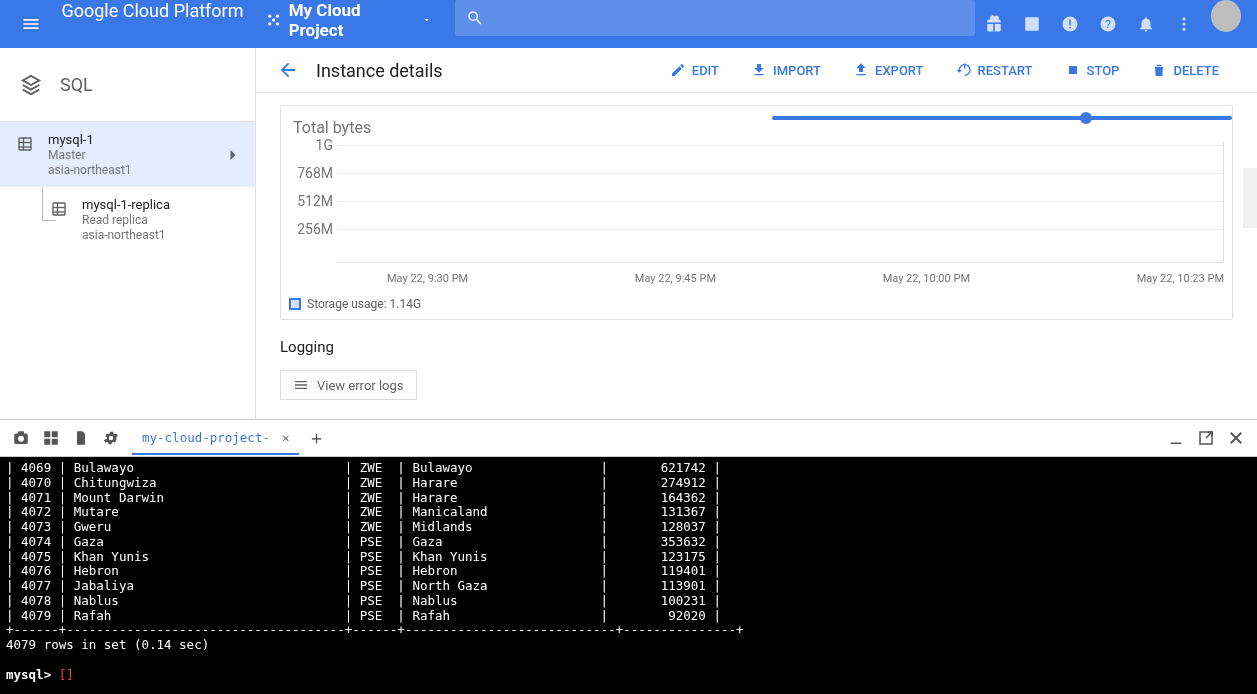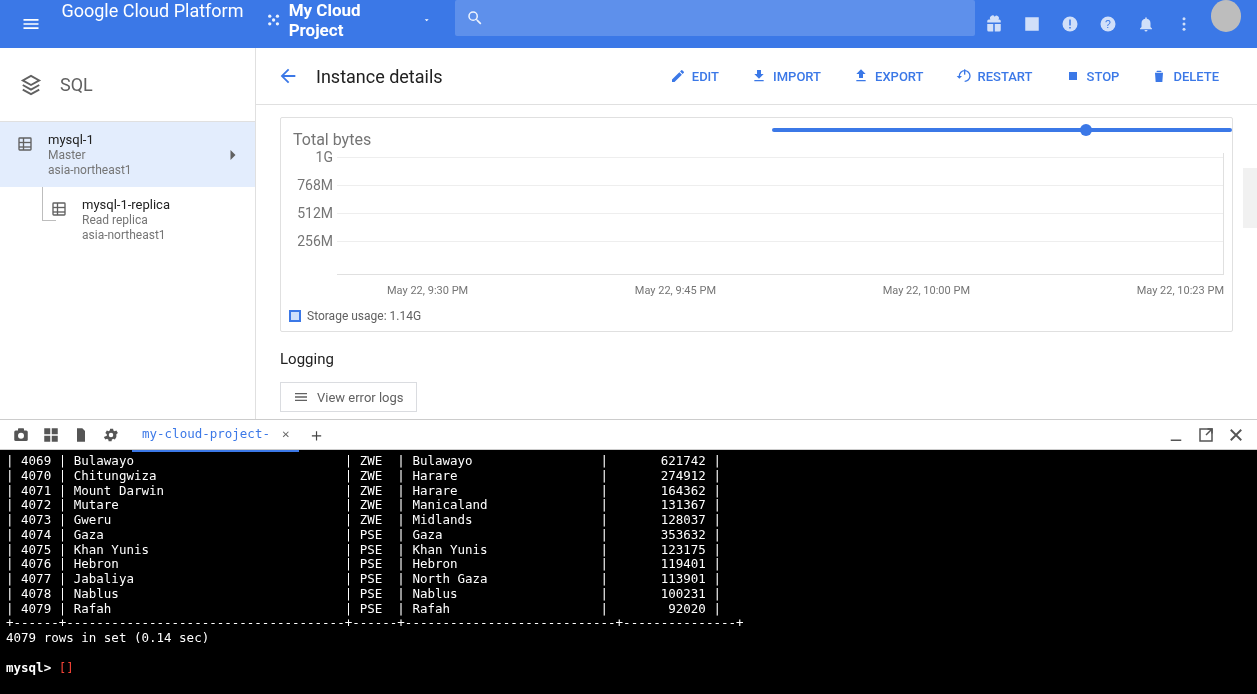--- a/index.html
+++ b/index.html
@@ -31,21 +31,21 @@
 .inst-item .txt { flex:1; }
 .inst-item .name { font-size:13px; color:#212121; }
 .inst-item .role { font-size:12px; color:#757575; margin-top:1px;}
 .inst-item .region { font-size:12px; color:#757575; margin-top:1px;}
 .inst-item .chev { color:#616161; }
 .replica-wrap { padding-left: 34px; position:relative; }
 .replica-wrap::before { content:""; position:absolute; left:42px; top:0; bottom:50%; border-left:1px solid #bdbdbd; }
 .replica-wrap::after { content:""; position:absolute; left:42px; top:50%; width:14px; border-top:1px solid #bdbdbd; }
 
 .main { flex:1; background:#fff; position:relative; overflow:hidden; }
-.toolbar { display:flex; align-items:center; height:57px; padding:0 8px; border-bottom:1px solid #e0e0e0; }
+.toolbar { display:flex; align-items:center; height:45px; padding:0 8px; border-bottom:1px solid #e0e0e0; }
 .toolbar .back { width:48px; height:48px; display:flex; align-items:center; justify-content:center; color:#3b78e7; cursor:pointer;}
 .toolbar .title { font-size:18px; color:#212121; margin-left:4px; }
 .toolbar .actions { display:flex; margin-left:auto; gap:4px; padding-right:16px; }
 .toolbar .act { display:flex; align-items:center; color:#3b78e7; font-size:13px; font-weight:500; padding:8px 14px; cursor:pointer; gap:6px; }
 
 .chart-wrap { padding: 12px 24px 0 24px; }
 .chart-card { border:1px solid #e0e0e0; border-radius:2px; padding:12px 8px 8px 8px; position:relative; }
 .chart-title { font-size:16px; color:#757575; padding-left:4px; }
 .chart-area { position:relative; height:150px; margin-top:4px; }
 .chart-grid { position:absolute; left:48px; right:0; top:0; bottom:28px; border-bottom:1px solid #e0e0e0; border-right:1px solid #e0e0e0;}
@@ -58,21 +58,21 @@
 .legend .sq { width:12px; height:12px; border:2px solid #3b78e7; background:#cfe0fb; }
 
 .logging { padding: 18px 24px 8px 24px; }
 .logging h3 { font-size:15px; font-weight:400; color:#212121; margin-bottom:14px;}
 .logging .errbtn { display:inline-flex; align-items:center; gap:8px; border:1px solid #dadce0; padding:6px 12px; font-size:13px; color:#616161; background:#fff; cursor:pointer;}
 
 .right-rail { position:absolute; right:0; top:120px; width:14px; height:60px; background:#f1f1f1; }
 
 
 .terminal { position:absolute; left:0; right:0; bottom:0; height:275px; background:#000; color:#fff; font-family: "Menlo","Consolas",monospace; font-size:12.5px; display:flex; flex-direction:column;}
-.term-tabs { background:#fff; color:#444; height:31px; display:flex; align-items:center; border-top:1px solid #ccc; border-bottom:1px solid #ccc; padding:0 6px; }
+.term-tabs { background:#fff; color:#444; height:38px; display:flex; align-items:center; border-top:1px solid #ccc; border-bottom:1px solid #ccc; padding:0 6px; }
 .term-tabs .ticon { width:30px; height:34px; display:flex; align-items:center; justify-content:center; color:#555; cursor:pointer;}
 .term-tabs .tab { display:flex; align-items:center; height:34px; padding:0 10px; color:#3b78e7; border-bottom:2px solid #3b78e7; cursor:pointer; gap:12px; margin-left:6px;}
 .term-tabs .tab .close { color:#666; }
 .term-tabs .plus { width:34px; display:flex; align-items:center; justify-content:center; color:#444; cursor:pointer; font-size:18px;}
 .term-tabs .right { margin-left:auto; display:flex; }
 .term-body { flex:1; padding:4px 6px; overflow:hidden; line-height:1.18; white-space:pre; }
 .prompt { color:#fff; }
 .prompt .cursor { color:#f44336; }
 
 svg { display:block; }

